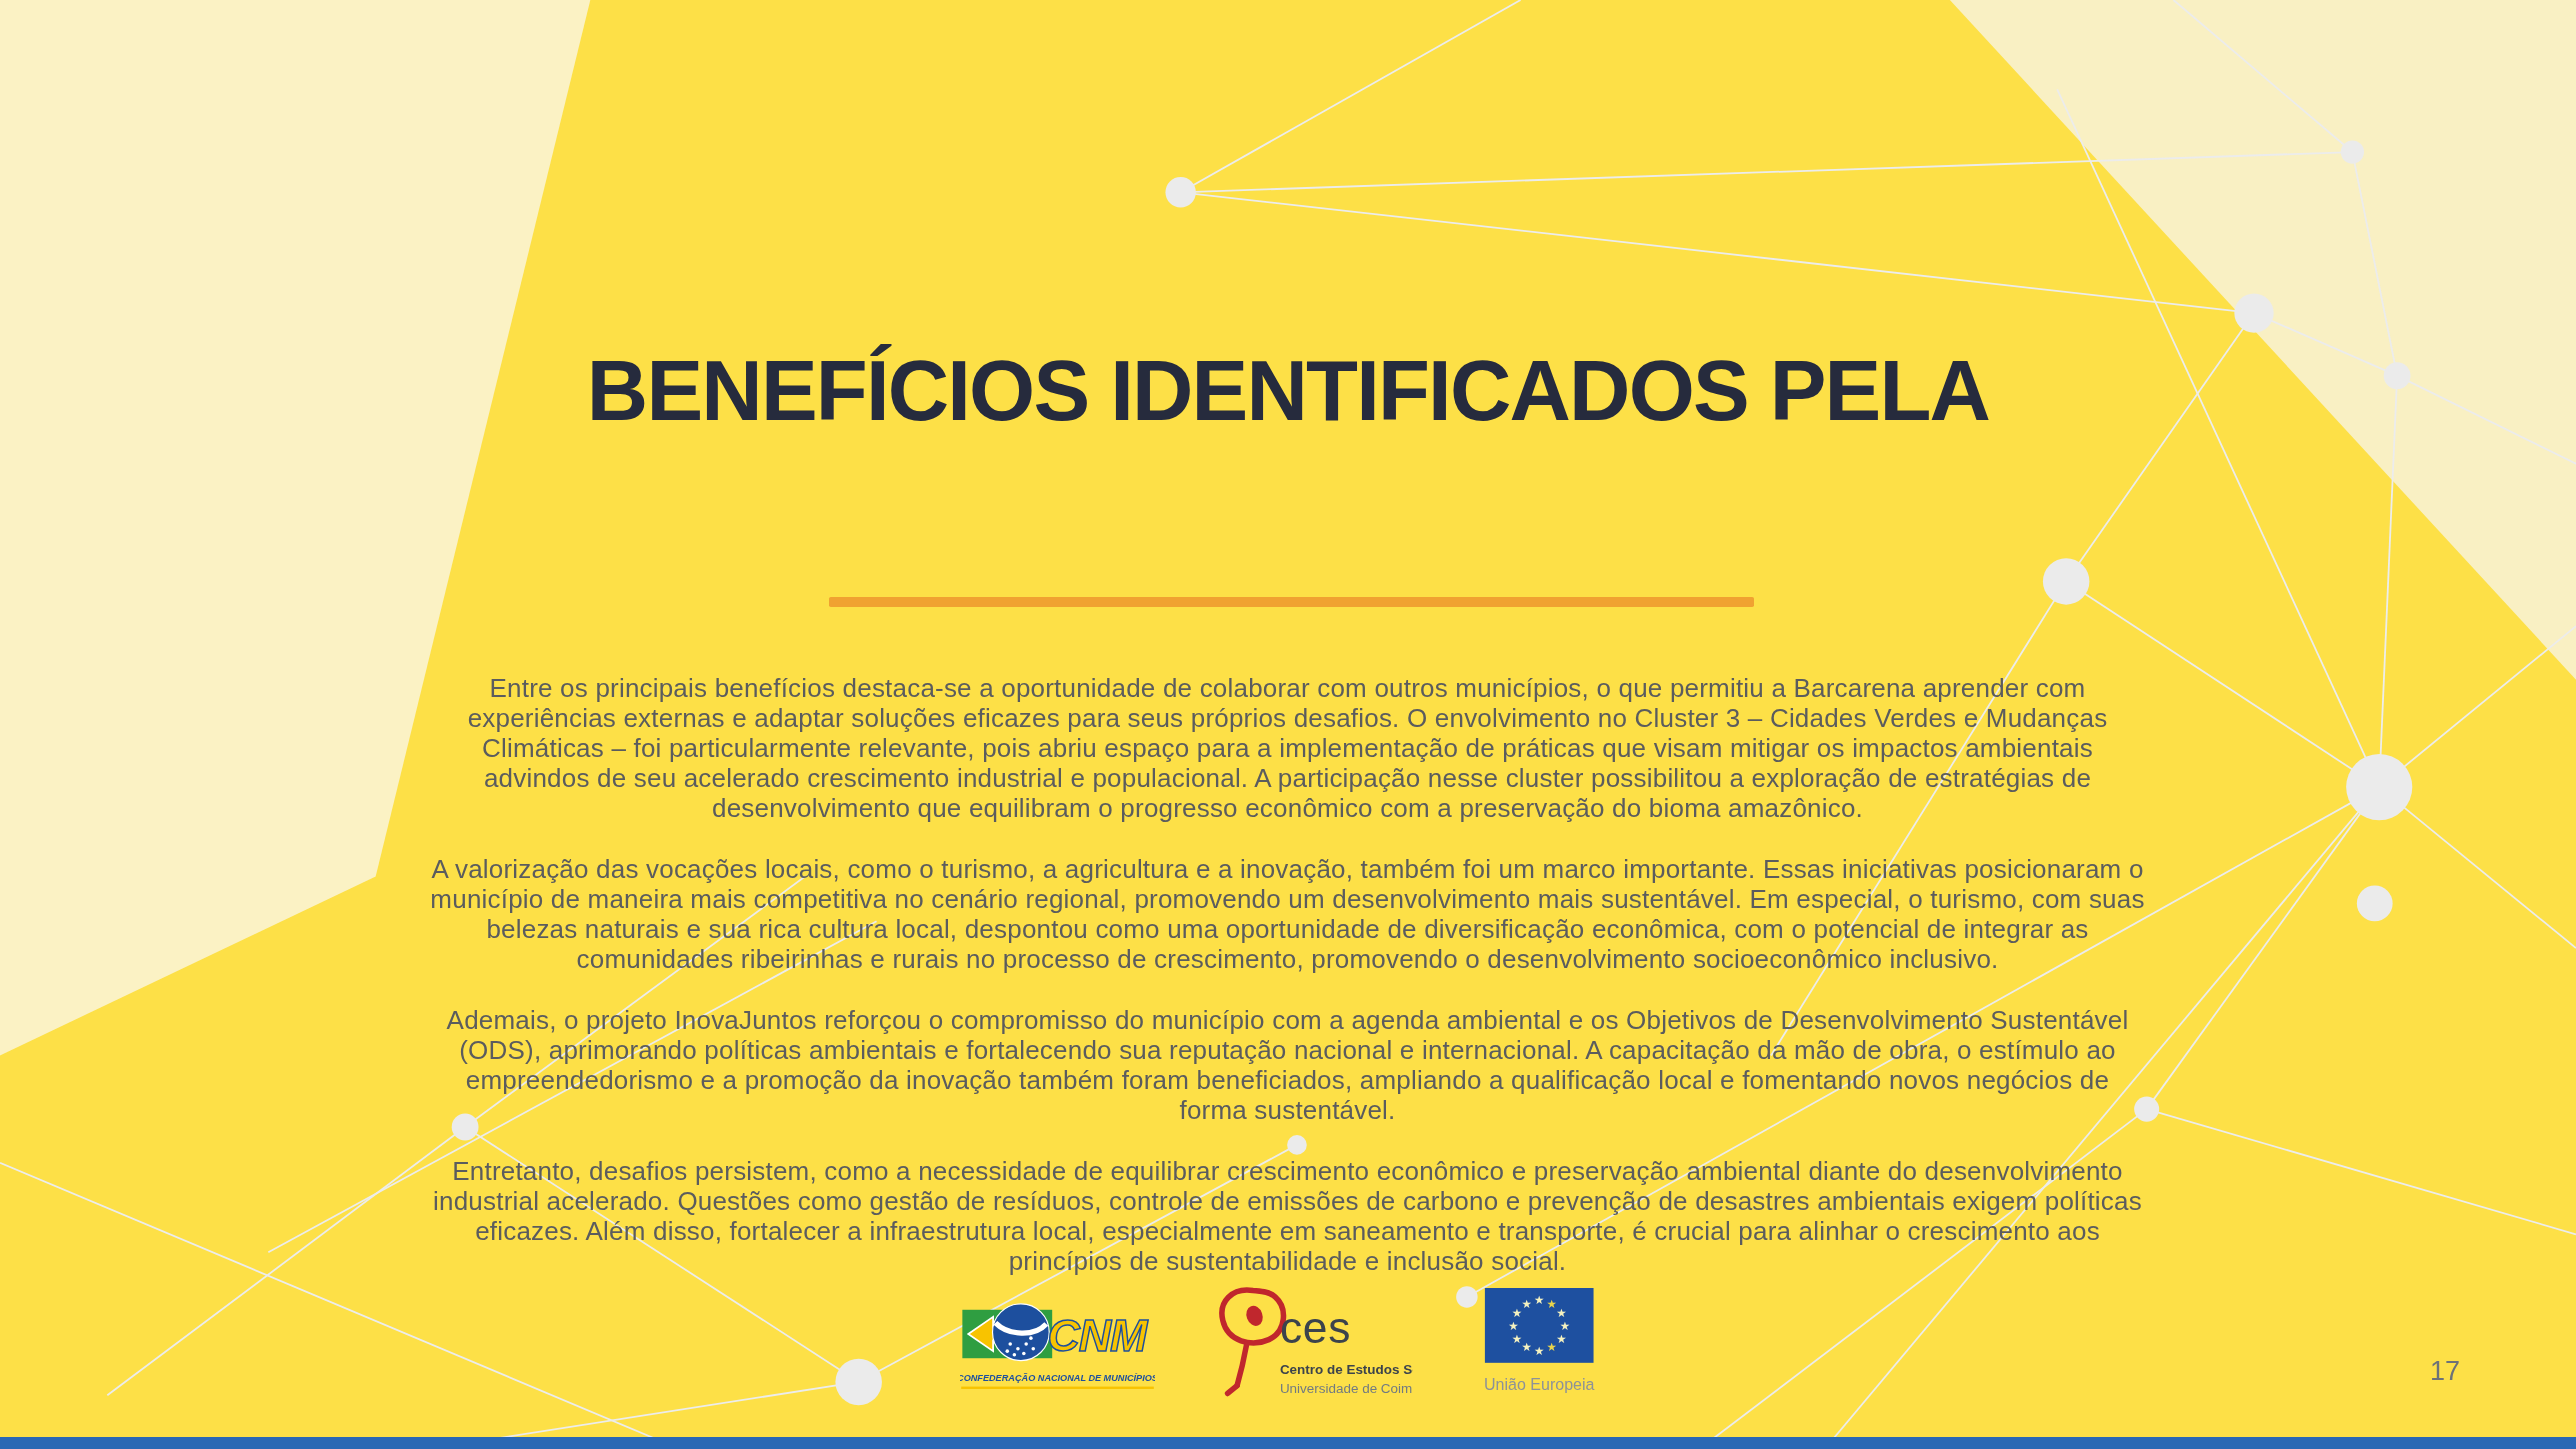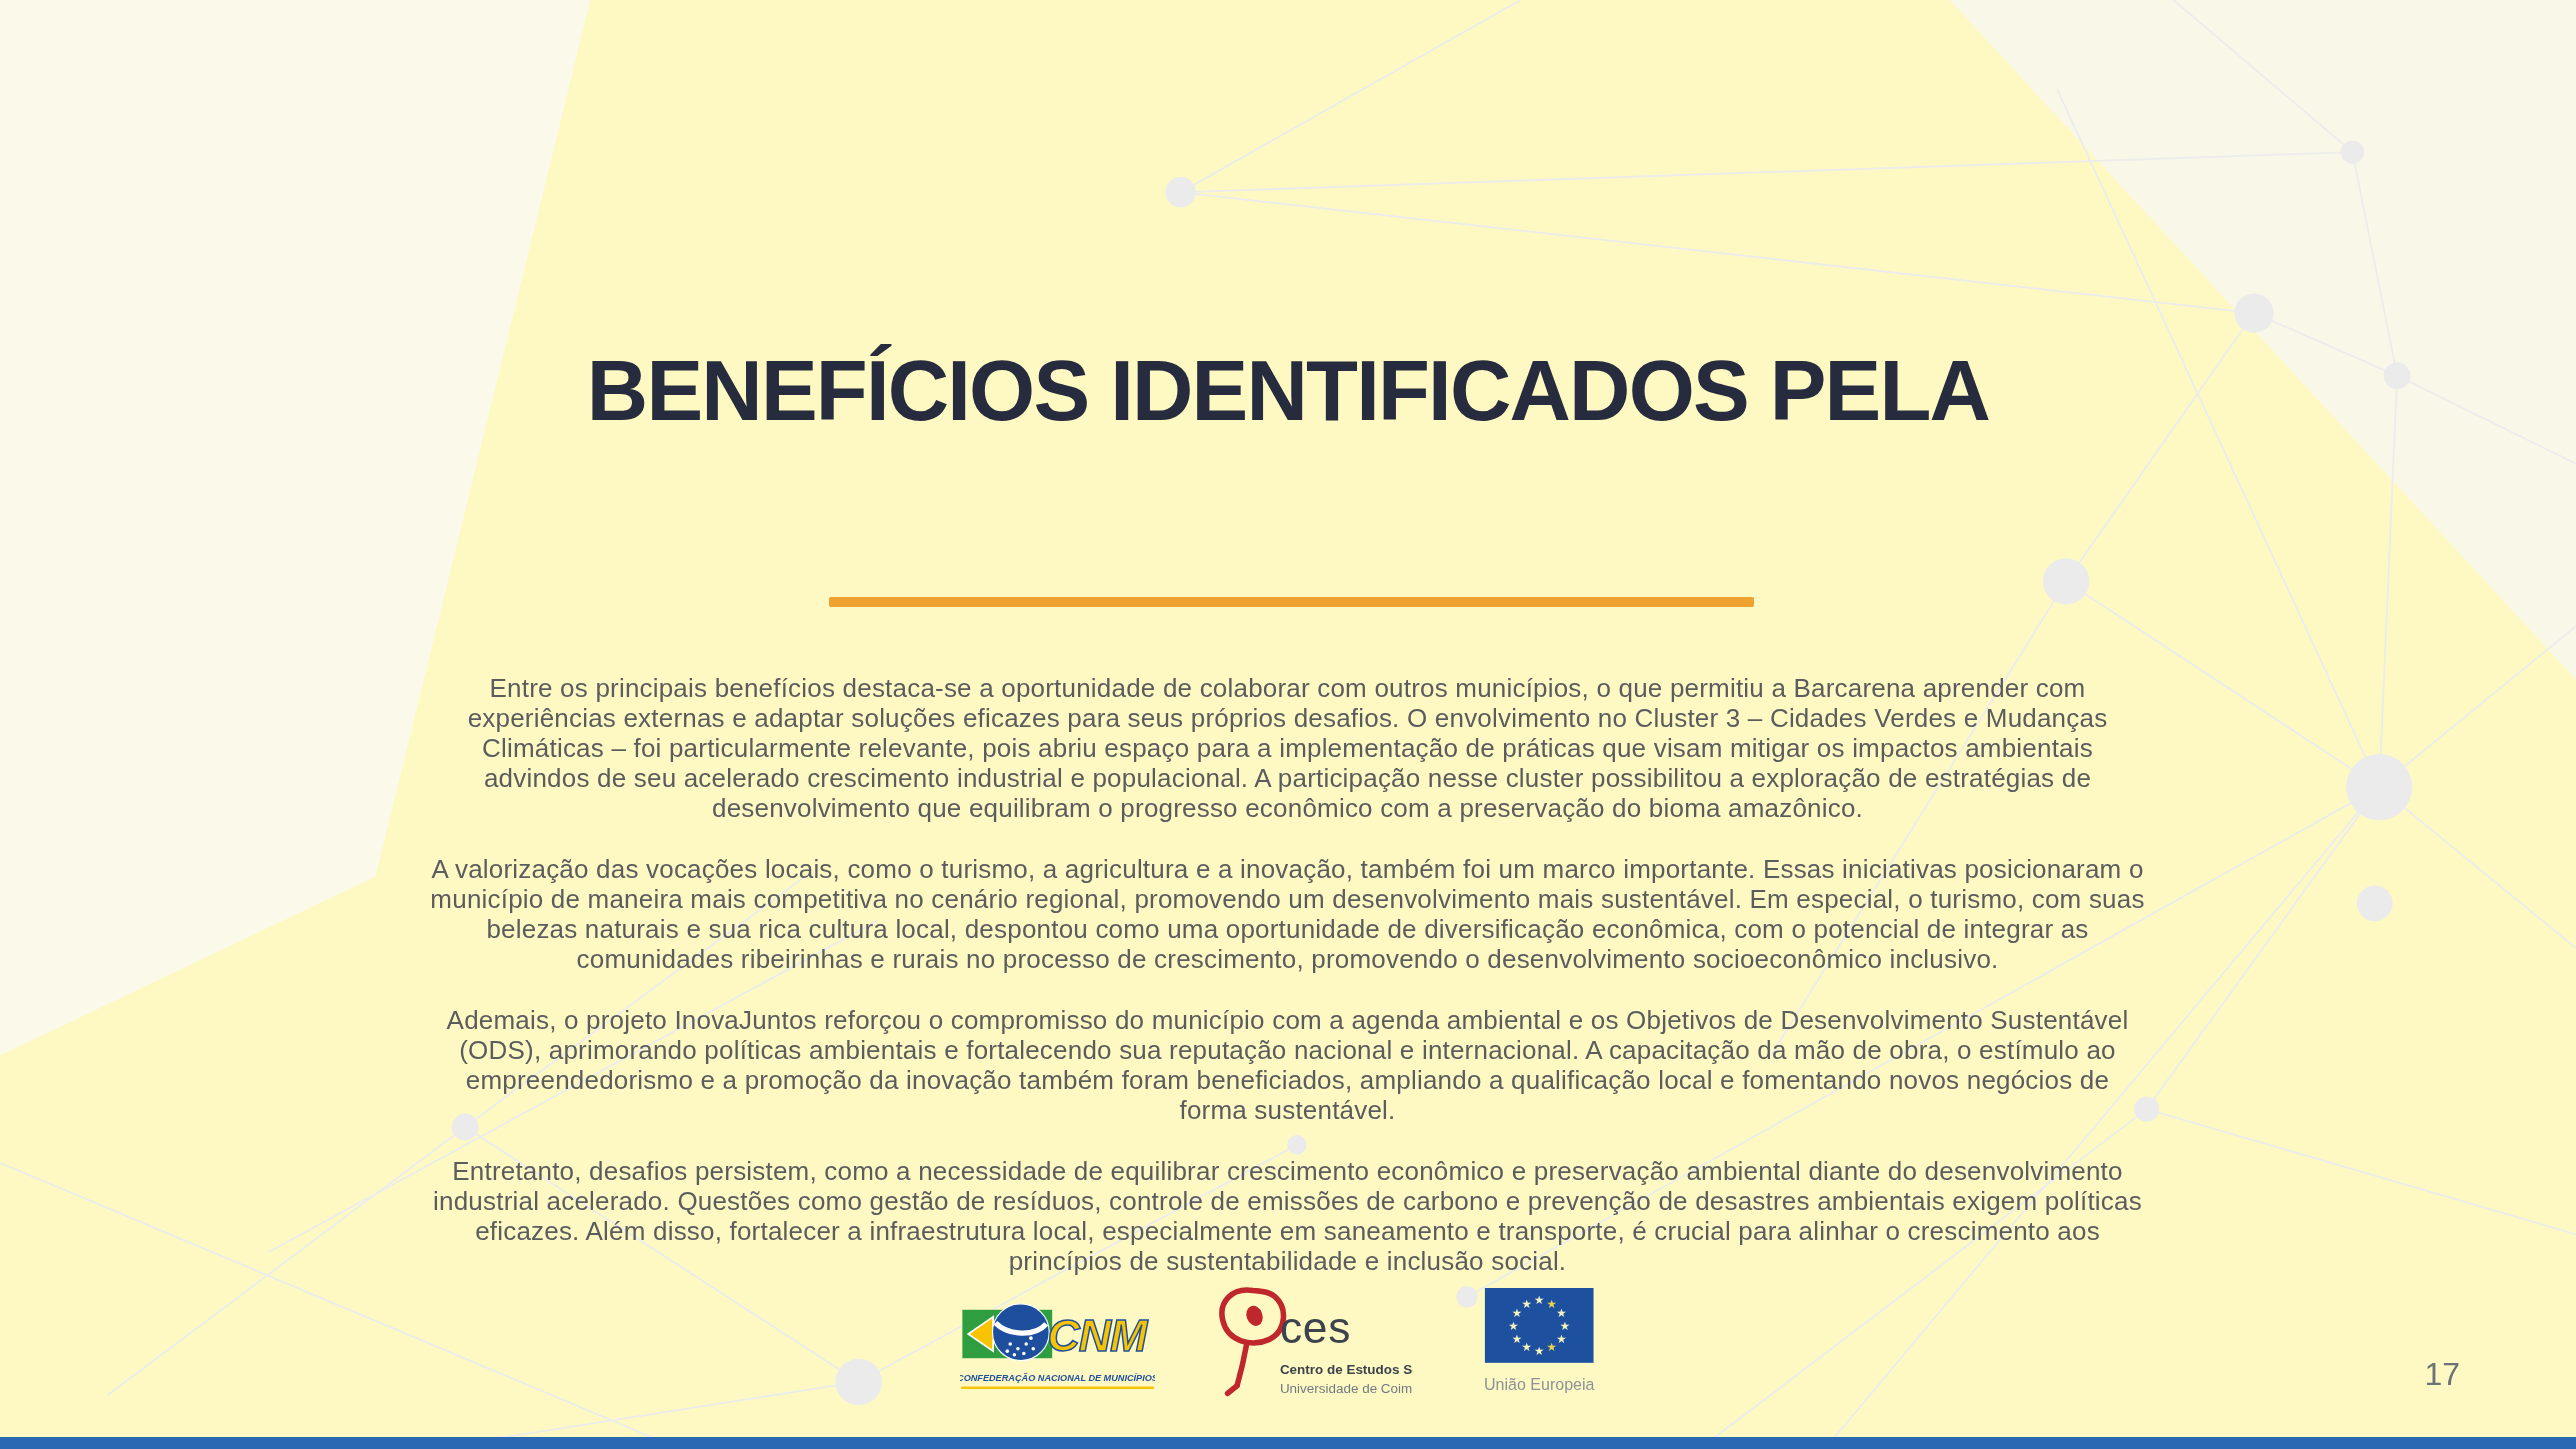--- a/index.html
+++ b/index.html
@@ -1,19 +1,19 @@
 <!DOCTYPE html>
 <html style="font-size:14.3px"><head>
 <meta charset="utf-8">
 <style>
   html,body{margin:0;padding:0;background:#e9e9e9;}
   .slide{
     position:relative;
     width:2576px;height:1449px;
-    background:#fef9c3;
+    background:#fde047;
     overflow:hidden;
     font-family:"Liberation Sans", sans-serif;
   }
   .bg-layer{position:absolute;inset:0;pointer-events:none;}
 
   .title{
     position:absolute;
     top:329px;left:0;width:2576px;
     text-align:center;
     color:#262b3d;
@@ -47,21 +47,21 @@
     display:flex;
     justify-content:center;
     align-items:flex-start;
     gap:52px;
   }
   .logo{flex:0 0 auto;}
 
   .page-number{
     position:absolute;
     top:1356px;right:116px;
-    font-size:32px;
+    font-size:27px;
     color:#6d7278;
   }
   .footer-bar{
     position:absolute;
     left:0;bottom:0;
     width:2576px;height:11.6px;
     background:#2a68b4;
   }
 </style>
 </head>

